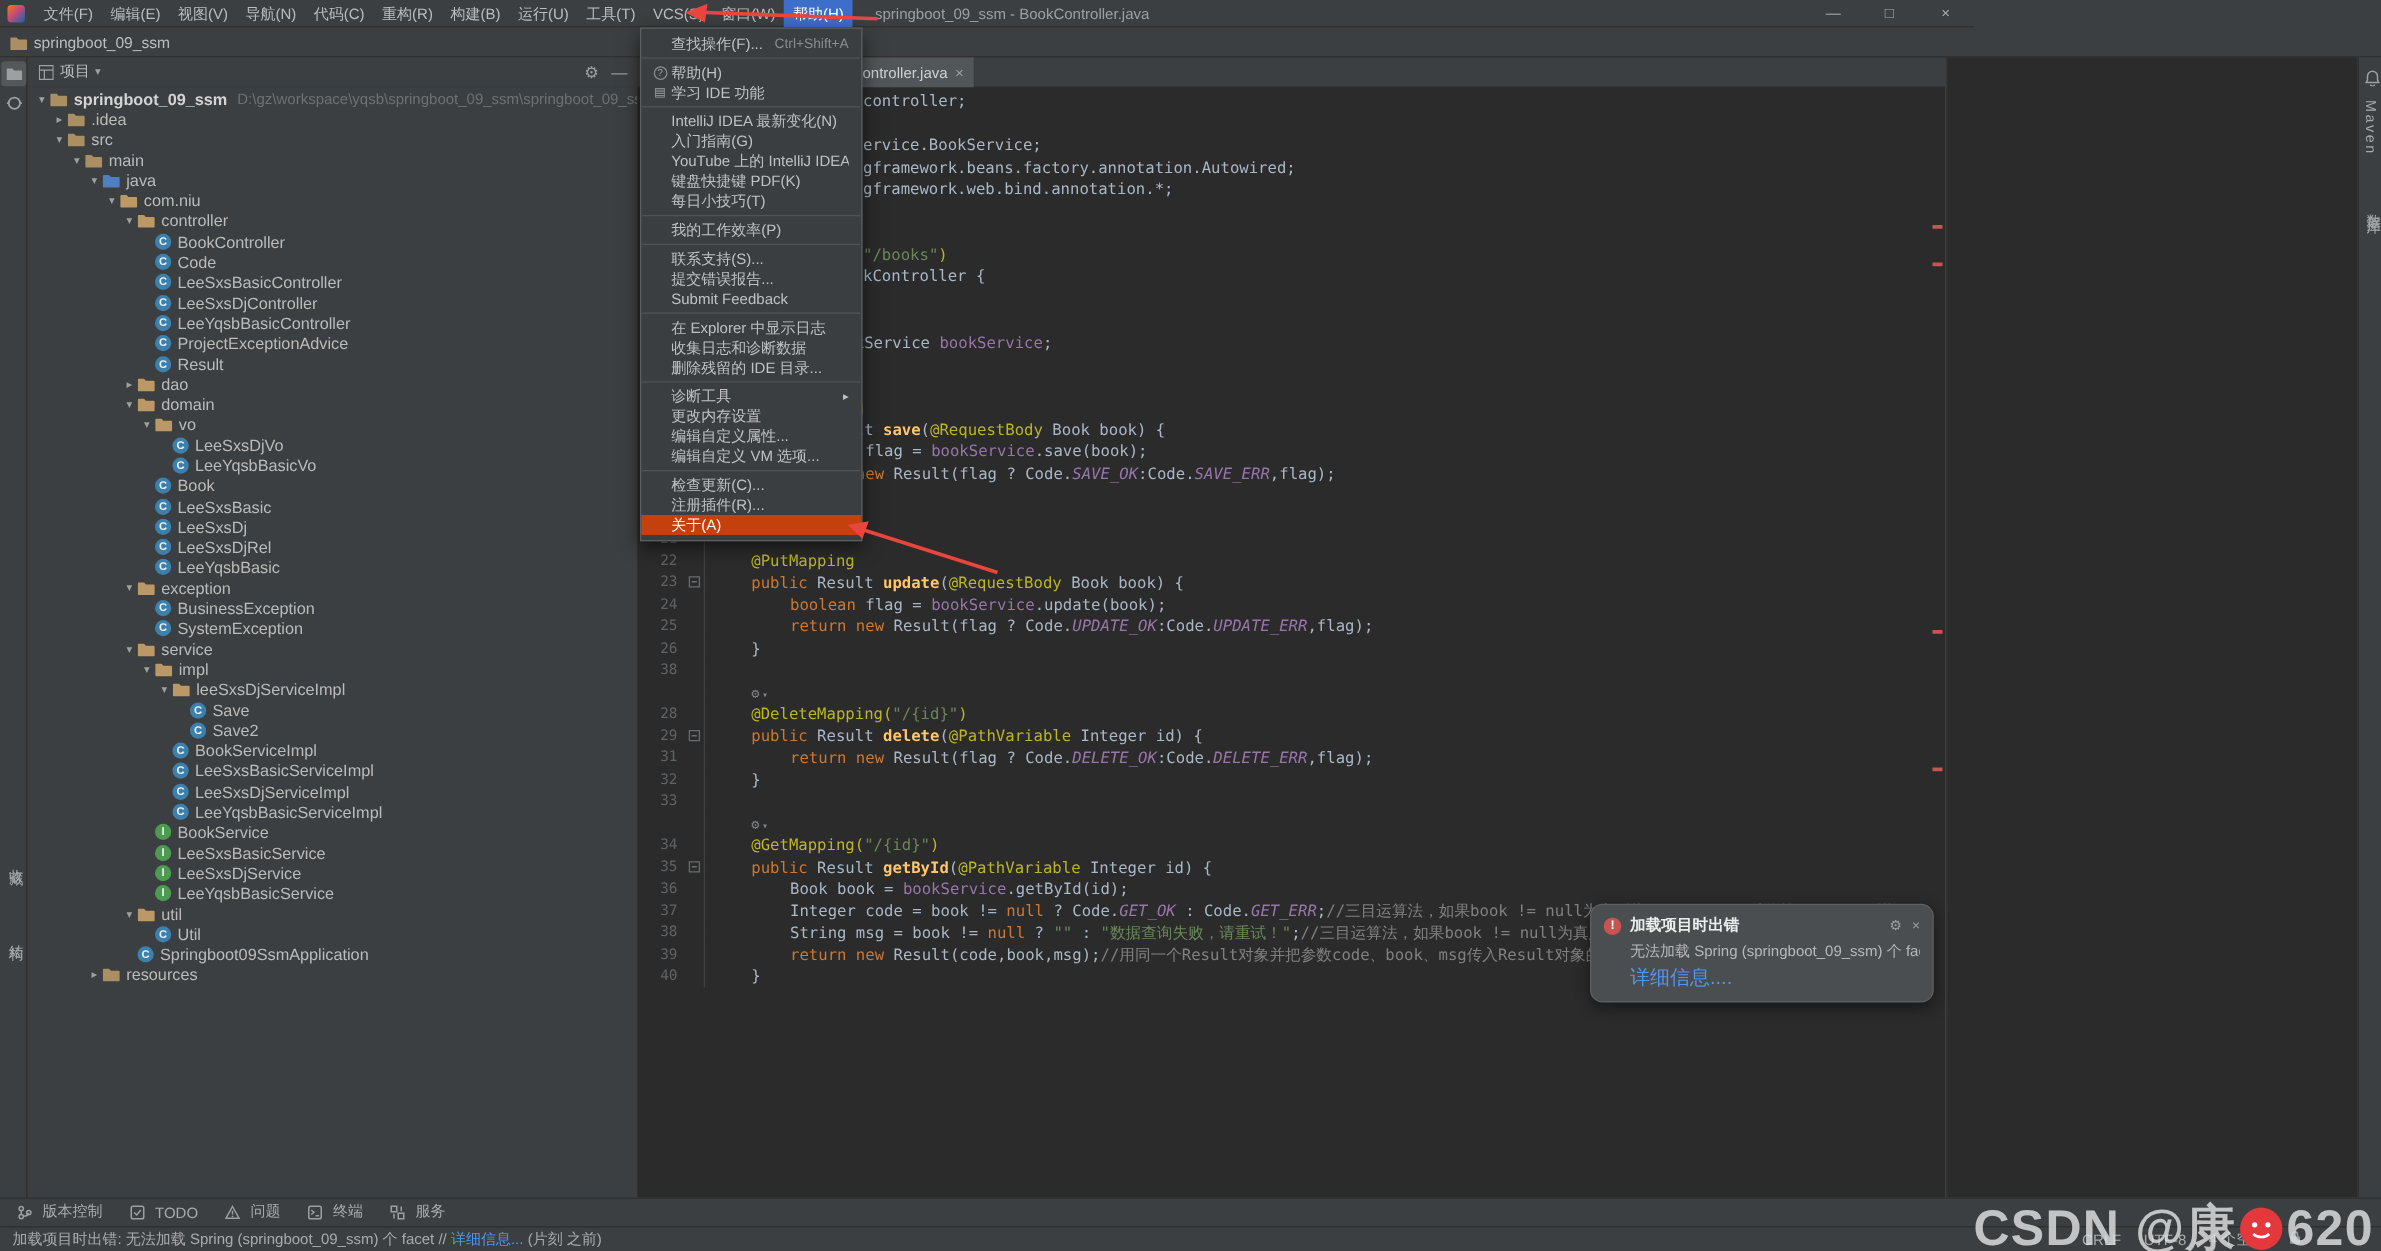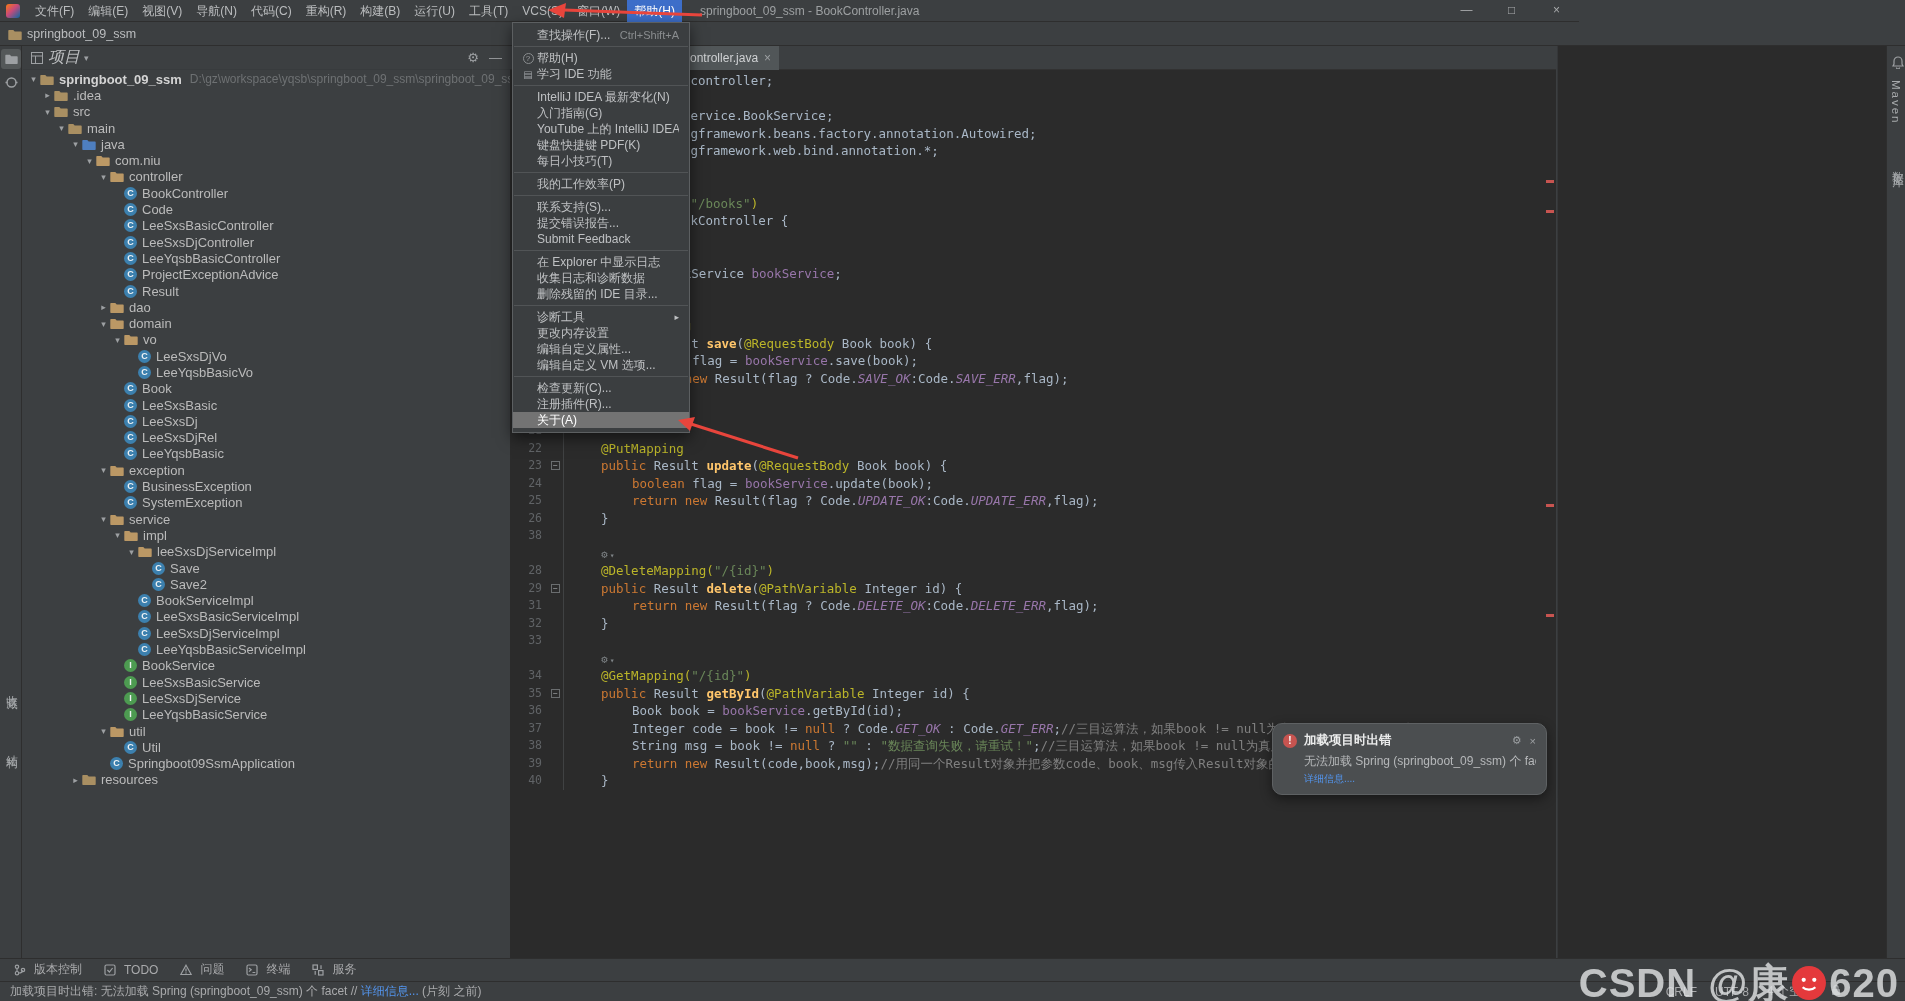--- a/index.html
+++ b/index.html
@@ -29,21 +29,21 @@
 
   #left-stripe { position:absolute; left:0; top:0; width:22px; height:912px; background:#3c3f41;
     border-right:1px solid #2e2e2e; }
   .stripe-btn { width:20px; height:20px; margin:3px 1px; border-radius:3px; display:flex;
     align-items:center; justify-content:center; }
   .stripe-btn.active { background:#545859; }
   .vlabel { position:absolute; left:4px; writing-mode:vertical-rl; font-size:11.5px; color:#a7aaac; letter-spacing:2px; }
 
   #project-panel { position:absolute; left:23px; top:0; width:487px; height:912px; background:#3c3f41; }
   #pp-header { height:24px; display:flex; align-items:center; padding:0 8px; border-bottom:1px solid #383b3d; }
-  #pp-title { font-size:16px; color:#bbbdbf; margin:0 4px 0 5px;font-style:italic; }
+  #pp-title { font-size:12px; color:#bbbdbf; margin:0 4px 0 5px; }
   .pp-caret { font-size:9px; color:#9da0a3; }
   #pp-header .spacer { flex:1; }
   .pp-ic { color:#9da0a3; font-size:13px; margin-left:10px; }
   #tree { position:absolute; left:0; top:25px; right:0; bottom:0; overflow:hidden; }
   .trow { height:16.3px; display:flex; align-items:center; white-space:nowrap; }
   .tarr { width:13px; display:inline-block; text-align:center; font-size:9px; color:#9da0a3; flex:0 0 13px; }
   .tlabel { font-size:13px; color:#bbbbbb; margin-left:5px; }
   .tlabel.bold { font-weight:bold; color:#d4d4d4; }
   .tpath { font-size:12px; color:#6e7173; margin-left:8px; }
   .ticon { width:14px; height:13px; flex:0 0 14px; }
@@ -95,37 +95,37 @@
   .sb-seg { font-size:12px; color:#a9aaac; margin-left:18px; }
 
   
   #help-menu { position:absolute; left:512px; top:22px; width:178px; background:#3b3e40;
     border:1px solid #5c5f61; box-shadow:0 5px 14px rgba(0,0,0,.55); padding:4px 0; z-index:50; }
   .mi { height:16px; display:flex; align-items:center; padding:0 10px 0 6px; font-size:12px; color:#bfc1c3; }
   .mi .mico { width:18px; flex:0 0 18px; text-align:center; color:#9da0a3; font-size:10px; }
   .mi .mlabel { flex:1; white-space:nowrap; overflow:hidden; }
   .mi .msc { font-size:11px; color:#8a8d8f; margin-left:8px; }
   .mi .marr { font-size:9px; color:#bfc1c3; margin-left:8px; }
-  .mi.sel { background:#737373; color:#ffffff; }
+  .mi.sel { background:#c2410c; color:#ffffff; }
   .mi.sel .mico,.mi.sel .msc,.mi.sel .marr { color:#ffffff; }
   .msep { height:1px; background:#515456; margin:3px 1px; }
   .qcirc { display:inline-block; width:11px; height:11px; border:1px solid #8a8d8f; border-radius:50%;
     font-size:8px; line-height:10px; }
 
   
   #toast { position:absolute; left:1272px; top:723px; width:275px; background:#4b4e50;
     border:1px solid #5e6163; border-radius:10px; padding:8px 10px; z-index:40;
     box-shadow:0 4px 12px rgba(0,0,0,.45); }
   #toast-head { display:flex; align-items:center; }
   #toast-err { width:14px; height:14px; border-radius:50%; background:#c75450; color:#fff;
     font:bold 10px/14px "Liberation Sans",sans-serif; text-align:center; flex:0 0 14px; }
   #toast-title { font-size:12.5px; font-weight:bold; color:#ebecec; margin-left:7px; flex:1; }
   .toast-ic { color:#9da0a3; font-size:11px; margin-left:8px; }
   #toast-body { font-size:12px; color:#b6b8ba; margin:4px 0 2px 21px; white-space:nowrap; overflow:hidden; }
-  #toast-link { font-size:10px; color:#5394ec; margin-left:21px; }
+  #toast-link { font-size:16px; color:#5394ec; margin-left:21px; }
 
   
   #arrows { position:absolute; left:0; top:0; width:1905px; height:1001px; z-index:60; pointer-events:none; }
   #watermark { position:absolute; right:6px; bottom:-4px; z-index:70; display:flex; align-items:center;
     font:bold 40px/44px "Liberation Sans",sans-serif; color:rgba(222,224,226,.82); letter-spacing:1px; }
   #wm-badge { width:36px; height:36px; margin:0 2px; }
 </style>
 </head>
 <body>
 

